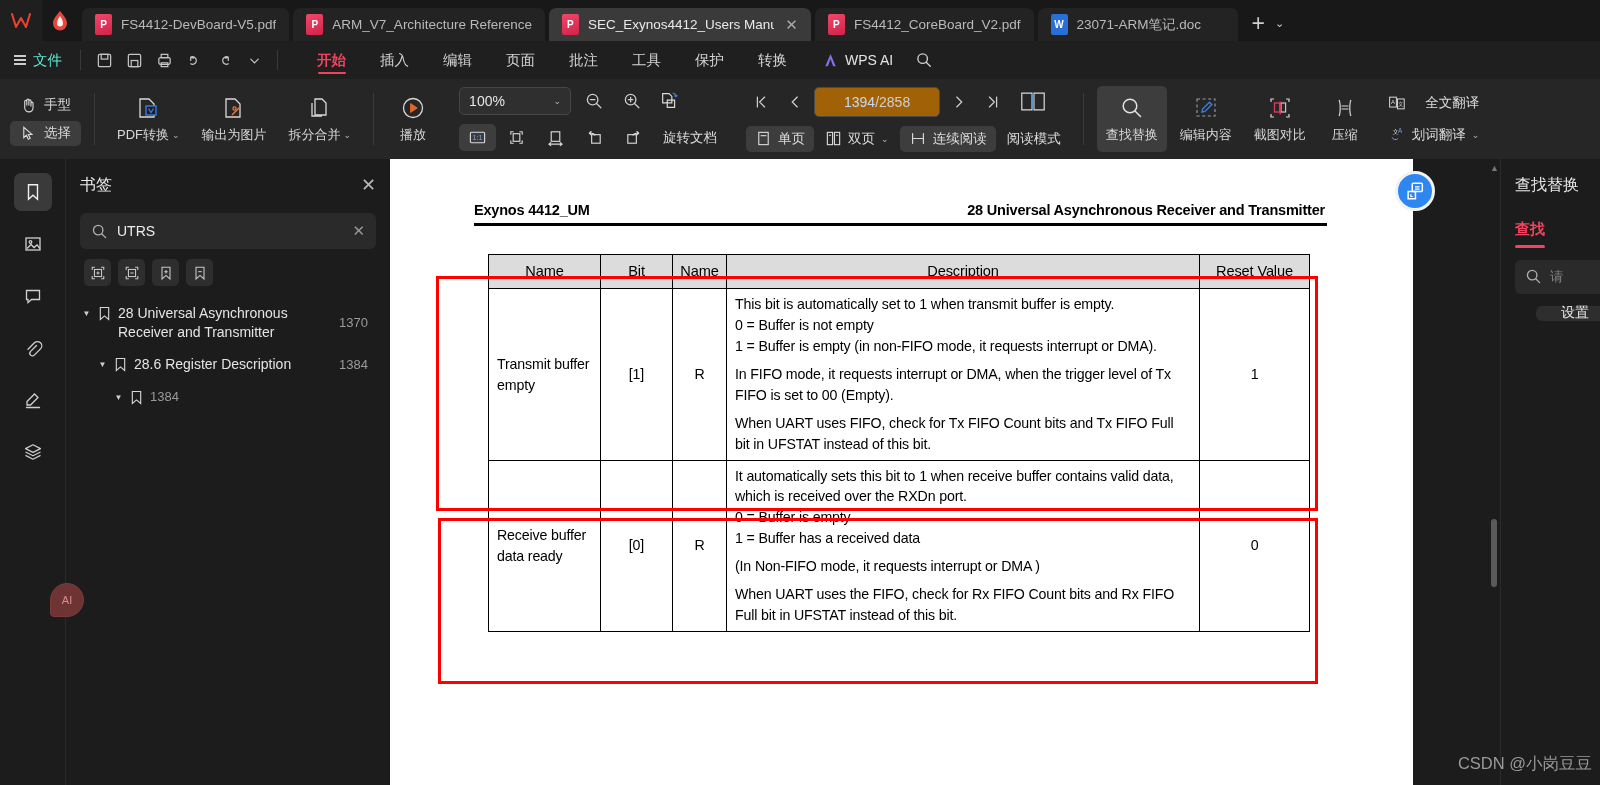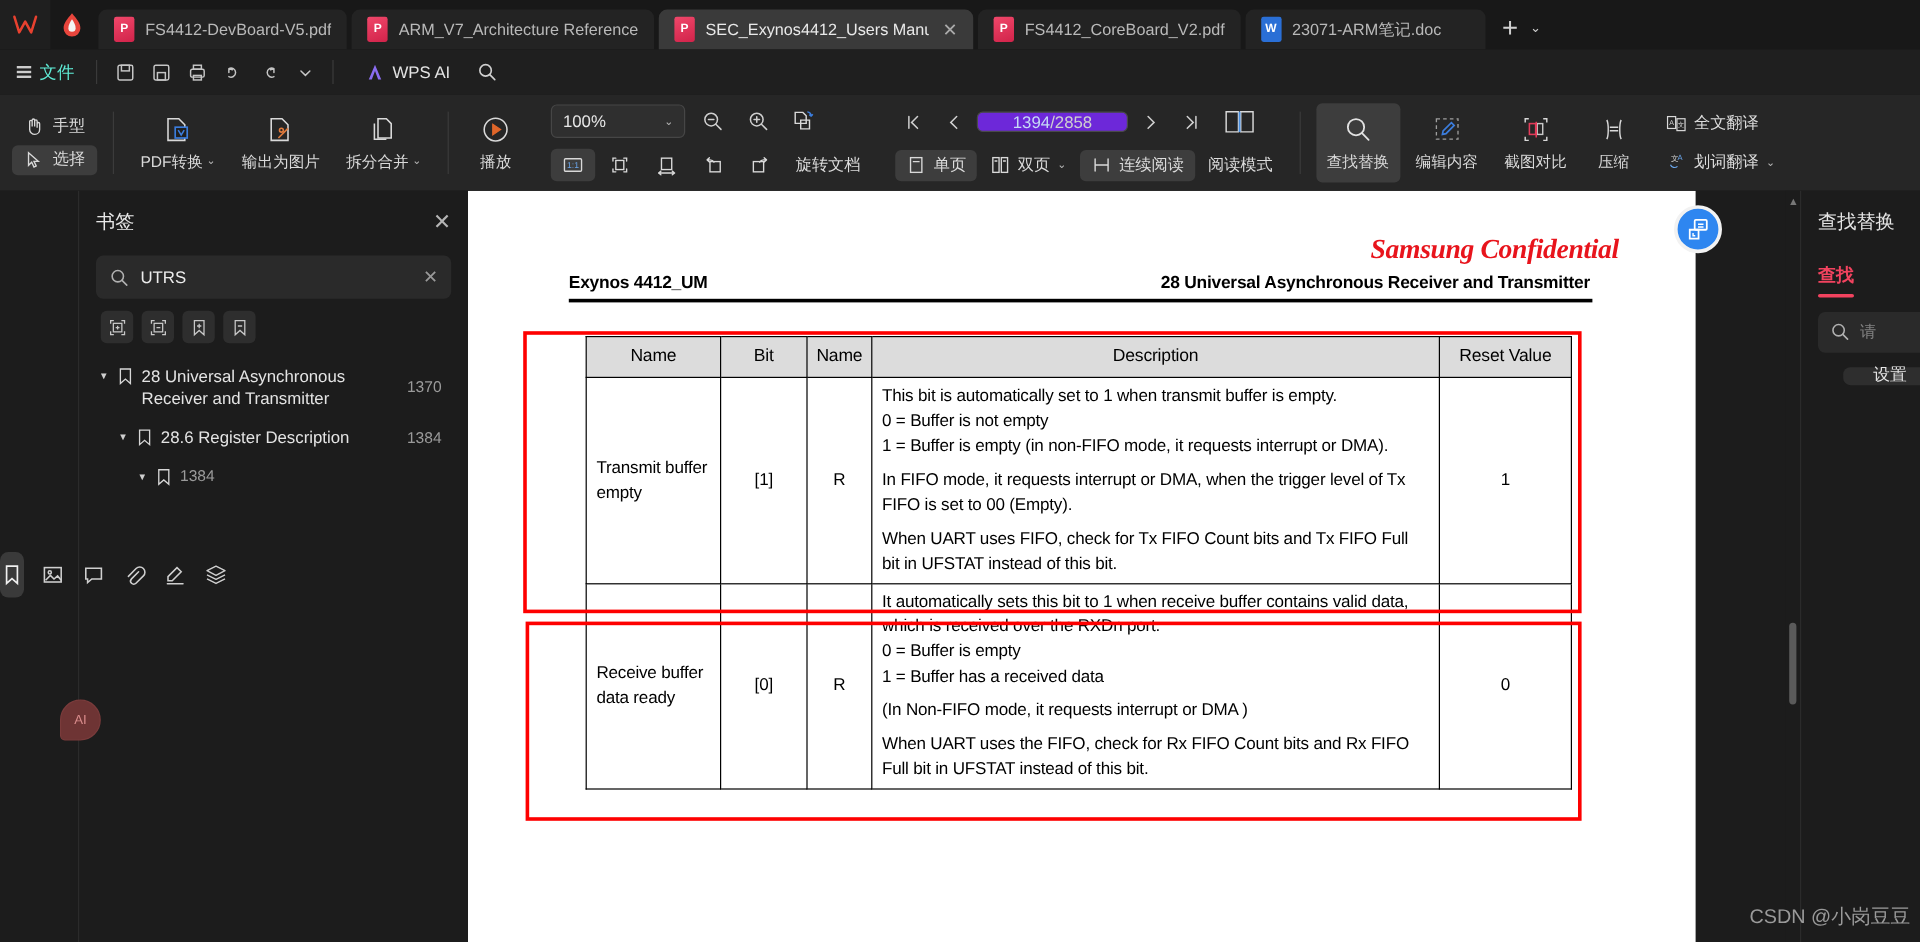--- a/index.html
+++ b/index.html
@@ -87,33 +87,33 @@
   .caret { font-size:9px; color:#b6b6b6; }
   .zoom-row { display:flex; align-items:center; gap:8px; }
   .zoom-box {
     width: 112px; height: 28px; background:#2f2f2f; border:1px solid #464646; border-radius:5px;
     display:flex; align-items:center; justify-content:space-between; padding: 0 9px;
     color:#e6e6e6; font-size:14px;
   }
   .icbtn { width:30px; height:28px; display:flex; align-items:center; justify-content:center; color:#cfcfcf; border-radius:4px;}
   .page-row { display:flex; align-items:center; gap:4px; }
   .page-box {
-    width: 126px; height: 17px; background:#6d28d9; border:1px solid #4a4a4a; border-radius:5px;
+    width: 126px; height: 30px; background:#a16207; border:1px solid #4a4a4a; border-radius:5px;
     display:flex; align-items:center; justify-content:center; font-size:14px;
   }
   .page-cur { color:#c6d9f5; }
   .page-tot { color:#cfcfcf; }
   .row2 { display:flex; align-items:center; gap:2px; margin-top:2px; }
-  .sm-pill { display:flex; align-items:center; gap:6px; padding:4px 9px; border-radius:5px; font-size:13.5px; color:#dcdcdc;}
+  .sm-pill { display:flex; align-items:center; gap:6px; padding:4px 9px; border-radius:5px; font-size:13.5px; color:#dcdcdc;justify-content:space-between;}
   .sm-pill.sel { background:#3d3d3d; }
 
   
   .body { flex: 1; display:flex; min-height:0; background:#1c1c1c; position:relative; }
 
-  .rail { width: 65px; background:#1c1c1c; display:flex; align-items:center; padding-top: 14px; gap: 14px; position:relative; }
+  .rail { width: 65px; background:#1c1c1c; display:flex; flex-direction:column; align-items:center; padding-top: 14px; gap: 14px; position:relative; }
   .rail-btn { width: 38px; height: 38px; border-radius:7px; display:flex; align-items:center; justify-content:center; color:#cfcfcf;}
   .rail-btn.active { background:#3a3a3a; color:#f0f0f0; }
   .ai-bubble {
     position:absolute; left: 50px; top: 424px; width: 34px; height: 34px; border-radius: 17px 17px 17px 4px;
     background:#6e3434; display:flex; align-items:center; justify-content:center; color:#d98b8b; font-size:11px;
     border: 1px solid #7a3b3b;
   }
 
   .panel { width: 325px; background:#1c1c1c; border-left:1px solid #2b2b2b; display:flex; flex-direction:column; padding: 0 14px; }
   .panel-head { display:flex; align-items:center; justify-content:space-between; height: 52px; }
@@ -294,20 +294,30 @@
           <path d="M13 5.5 A4 4 0 1 0 13 12.5 M13 5.5 L13 9 M13 5.5 L10 6.5"></path>
         </svg>
     </div>
     <div class="qicon">
       <svg width="13" height="13" viewBox="0 0 14 14" fill="none" stroke="#c5c5c5" stroke-width="1.3" stroke-linecap="round">
           <path d="M3 5.5 L7 9.5 L11 5.5"></path>
         </svg>
     </div>
     <div class="mb-sep"></div>
 
+    <div class="menu-items">
+      <div class="menu-item active">开始</div>
+      <div class="menu-item">插入</div>
+      <div class="menu-item">编辑</div>
+      <div class="menu-item">页面</div>
+      <div class="menu-item">批注</div>
+      <div class="menu-item">工具</div>
+      <div class="menu-item">保护</div>
+      <div class="menu-item">转换</div>
+    </div>
 
     <div class="wpsai">
       <svg width="17" height="17" viewBox="0 0 18 18">
           <path d="M9 2 L14.5 15 L11.8 15 L9 7.5 L6.2 15 L3.5 15 Z" fill="#8a6cf0"></path>
         </svg>
       <span>WPS AI</span>
     </div>
     <div class="menu-search">
       <svg width="18" height="18" viewBox="0 0 20 20" fill="none" stroke="#d0d0d0" stroke-width="1.5">
           <circle cx="8.5" cy="8.5" r="5.3"></circle>
@@ -696,21 +706,20 @@
                 <path d="M2.5 1.5h9v13l-4.5-3.9-4.5 3.9z"></path>
               </svg>
           </span>
           <span class="bm-pg">1384</span>
         </div>
       </div>
     </div>
 
     <div class="docarea">
       <div class="page">
-        <div class="conf">Samsung Confidential</div>
         <div class="hdr-row">
           <div class="hdr-l">Exynos 4412_UM</div>
           <div class="hdr-r">28 Universal Asynchronous Receiver and Transmitter</div>
         </div>
         <div class="hdr-rule"></div>
 
         <div class="tbl-wrap">
           <table class="reg">
             <thead>
               <tr>

